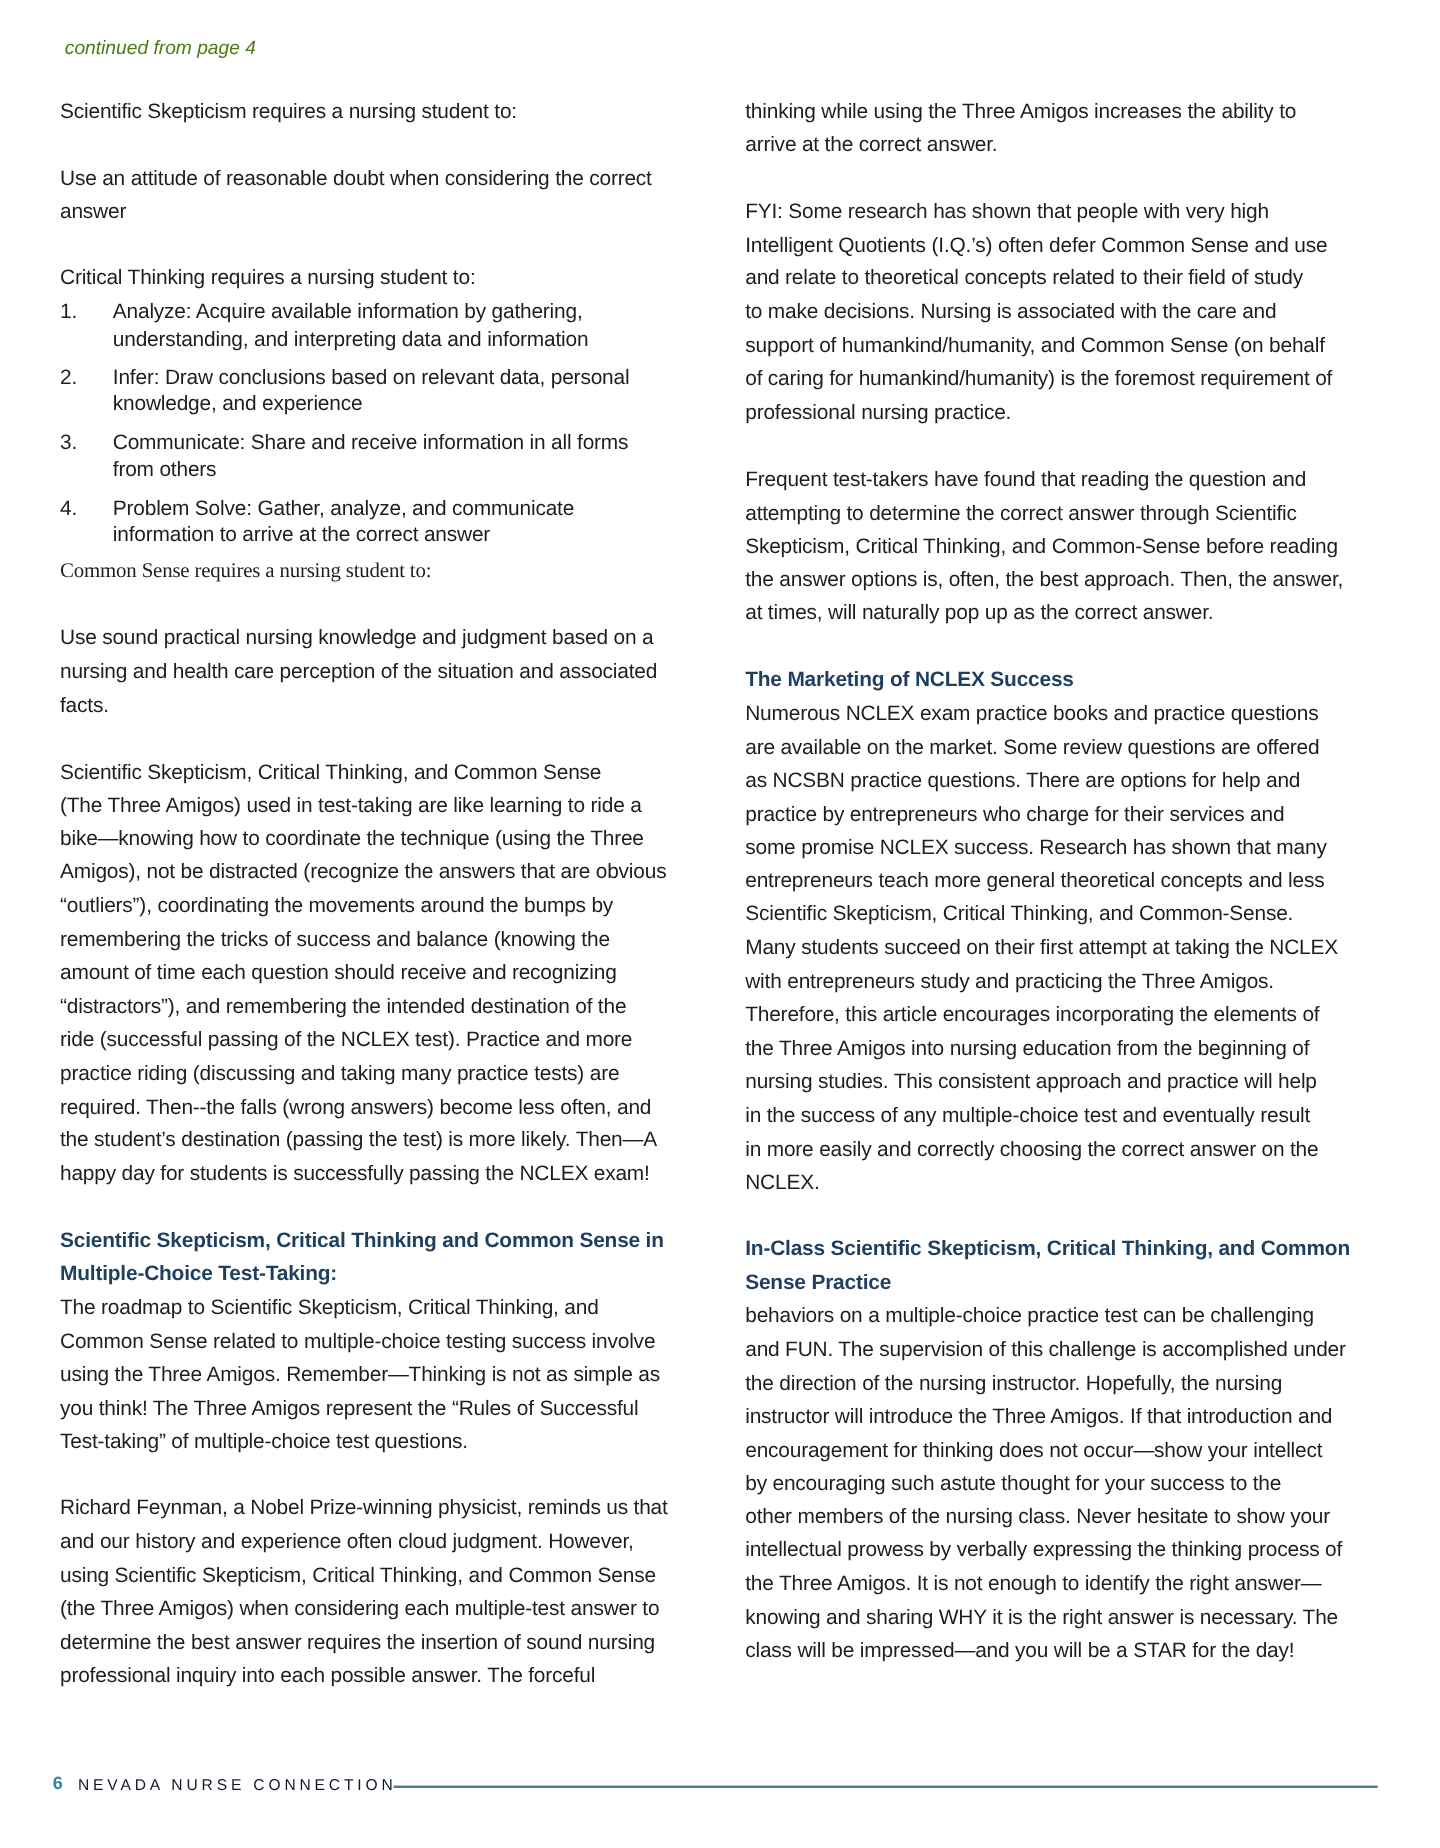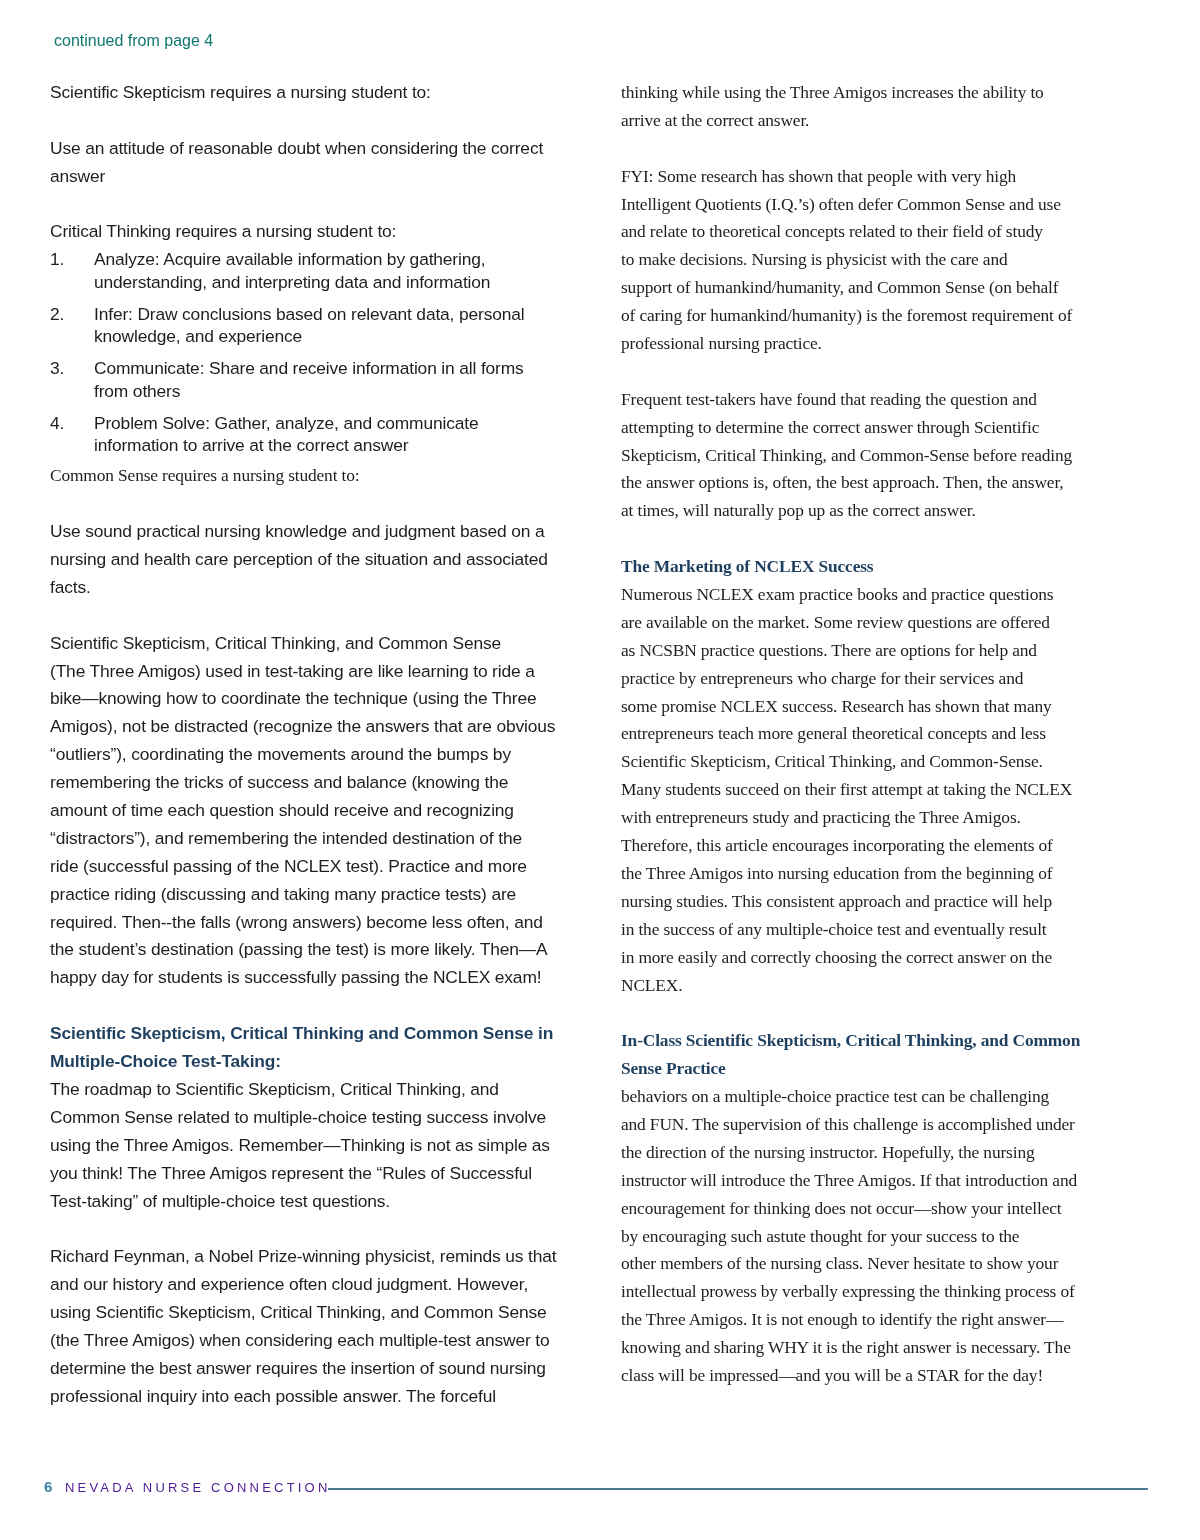--- a/index.html
+++ b/index.html
@@ -1,33 +1,33 @@
 <!DOCTYPE html>
 <html><head>
 <meta charset="utf-8">
 <style>
   html, body { margin: 0; padding: 0; background: #ffffff; }
   body { width: 1200px; height: 1540px; position: relative; overflow: hidden;
          font-family: "Liberation Sans", sans-serif; color: #1e1e1e; }
-  .continued { position: absolute; left: 54px; top: 32px; font-size: 16px; color: #0f766e; text-align: right; }
+  .continued { position: absolute; left: 54px; top: 32px; font-size: 16px; font-style: italic; color: #4d7c0f; text-align: right; }
   .col { position: absolute; top: 79px; width: 548px; font-size: 17.4px; line-height: 27.9px; letter-spacing: -0.15px; }
   .col.left { left: 50px; }
-  .col.right { left: 621px; width: 545px; font-family: Liberation Serif, serif; }
+  .col.right { left: 621px; width: 545px; }
   .line { white-space: nowrap; display: block; height: 27.9px; }
   .blank { height: 27.9px; }
   .heading { color: #1f3f5f; font-weight: bold; }
   .list { margin: 2px 0 0 0; }
   .list-item { position: relative; padding-left: 44px; line-height: 22.5px; margin-bottom: 9.5px; }
   .list-item .num { position: absolute; left: 0; top: 0; }
   .list-item .ltext { display: block; }
   .list-item .ltext span { display: block; white-space: nowrap; }
   .after-list { margin-top: -4px; font-family: Liberation Serif, serif; }
   .footer { position: absolute; left: 44px; top: 1478px; height: 22px; width: 1110px; }
   .footer .pnum { position: absolute; left: 0; top: 0; font-size: 15px; font-weight: bold; color: #3a7fa8; }
-  .footer .pub { position: absolute; left: 21px; top: 2px; font-size: 13px; letter-spacing: 3.2px; color: #4c1d95; }
+  .footer .pub { position: absolute; left: 21px; top: 2px; font-size: 13px; letter-spacing: 3.2px; color: #0f172a; }
   .footer .rule { position: absolute; left: 284px; top: 10px; width: 820px; height: 2px; background: #4a7a94; }
 </style>
 </head>
 <body>
 
 <div class="continued">continued from page 4</div>
 
 <div class="col left">
   <div>
     <span class="line">Scientific Skepticism requires a nursing student to:</span>
@@ -122,21 +122,21 @@
 <div class="col right">
   <div>
     <span class="line">thinking while using the Three Amigos increases the ability to</span>
     <span class="line">arrive at the correct answer.</span>
   </div>
   <div class="blank"></div>
   <div>
     <span class="line">FYI:  Some research has shown that people with very high</span>
     <span class="line">Intelligent Quotients (I.Q.’s) often defer Common Sense and use</span>
     <span class="line">and relate to theoretical concepts related to their field of study</span>
-    <span class="line">to make decisions.  Nursing is physicist with the care and</span>
+    <span class="line">to make decisions.  Nursing is associated with the care and</span>
     <span class="line">support of humankind/humanity, and Common Sense (on behalf</span>
     <span class="line">of caring for humankind/humanity) is the foremost requirement of</span>
     <span class="line">professional nursing practice.</span>
   </div>
   <div class="blank"></div>
   <div>
     <span class="line">Frequent test-takers have found that reading the question and</span>
     <span class="line">attempting to determine the correct answer through Scientific</span>
     <span class="line">Skepticism, Critical Thinking, and Common-Sense before reading</span>
     <span class="line">the answer options is, often, the best approach.  Then, the answer,</span>

